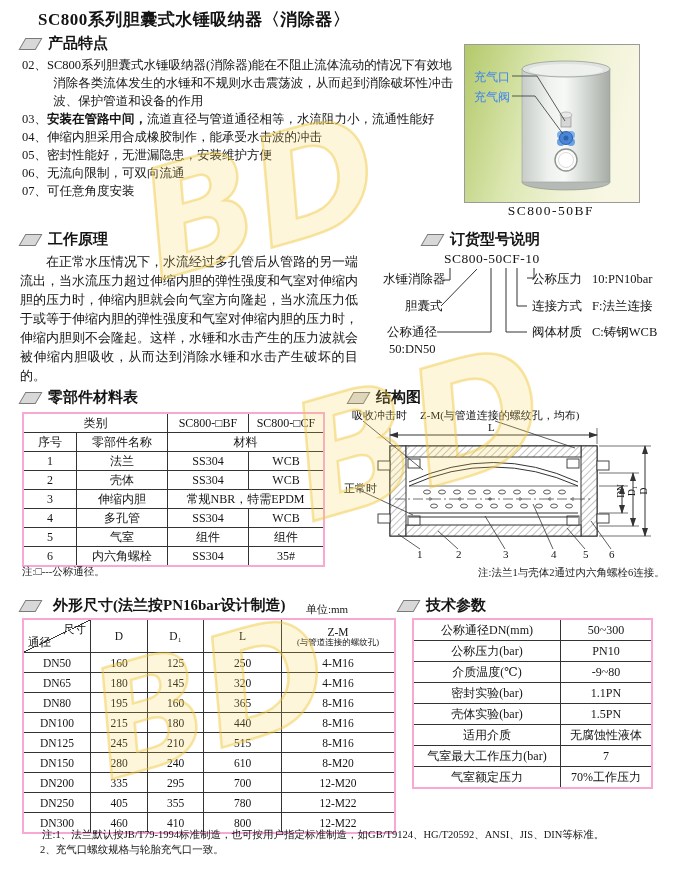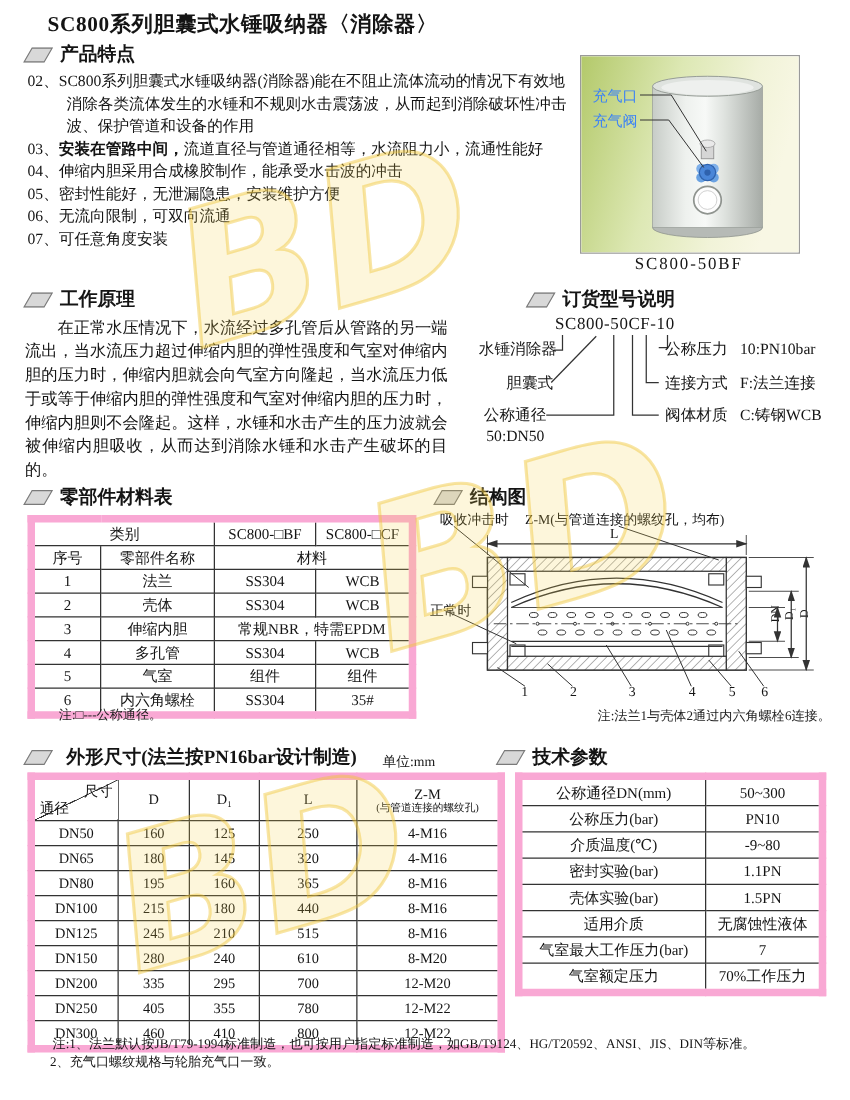--- a/index.html
+++ b/index.html
@@ -23,21 +23,21 @@
   
   .principle-p{left:20px;top:252px;width:338px;margin:0;font-size:13px;line-height:19px;
                text-align:justify;text-indent:2em;}
   
   .ord-code{left:444px;top:251px;font-size:13.5px;letter-spacing:.5px;}
   .ord-label{position:absolute;font-size:12.5px;white-space:nowrap;}
   .ord-val{margin-left:10px;}
   
   table{border-collapse:collapse;background:#fff;}
   td,th{border:1px solid #333;text-align:center;font-weight:normal;padding:0 2px;}
-  .outer{border:6px solid #f9a8d4;}
+  .outer{border:2px solid #f9a8d4;}
   
   .parts-t{left:22px;top:412px;}
   .parts-t td,.parts-t th{font-size:12px;height:18px;}
   .parts-t .c1{width:48px;} .parts-t .c2{width:86px;} .parts-t .c3{width:76px;} .parts-t .c4{width:70px;}
   .small-note{font-size:10.5px;color:#222;}
   
   .st-label{position:absolute;font-size:11px;white-space:nowrap;}
   .st-dim{position:absolute;font-size:9.5px;transform:rotate(-90deg);}
   .st-num{position:absolute;font-size:11px;}
   .structure-svg{left:345px;top:418px;}
@@ -205,21 +205,21 @@
         <td>组件</td>
       </tr>
       <tr>
         <td>6</td>
         <td>内六角螺栓</td>
         <td>SS304</td>
         <td>35#</td>
       </tr>
     </tbody>
 </table>
-<div class="abs small-note" style="left:22px;top:565px;margin-left:25px;">注:□---公称通径。</div>
+<div class="abs small-note" style="left:22px;top:565px;">注:□---公称通径。</div>
 
 <div class="abs sec-head" style="left:350px;top:388px;">
   <span class="para-icon"></span>
   <span>结构图</span>
 </div>
 <span class="st-label" style="left:352px;top:408px;">吸收冲击时</span>
 <span class="st-label" style="left:420px;top:408px;">Z-M(与管道连接的螺纹孔，均布)</span>
 <span class="st-label" style="left:488px;top:421px;">L</span>
 <span class="st-label" style="left:344px;top:481px;">正常时</span>
 <span class="st-dim" style="left:614px;top:486px;">DN</span>

